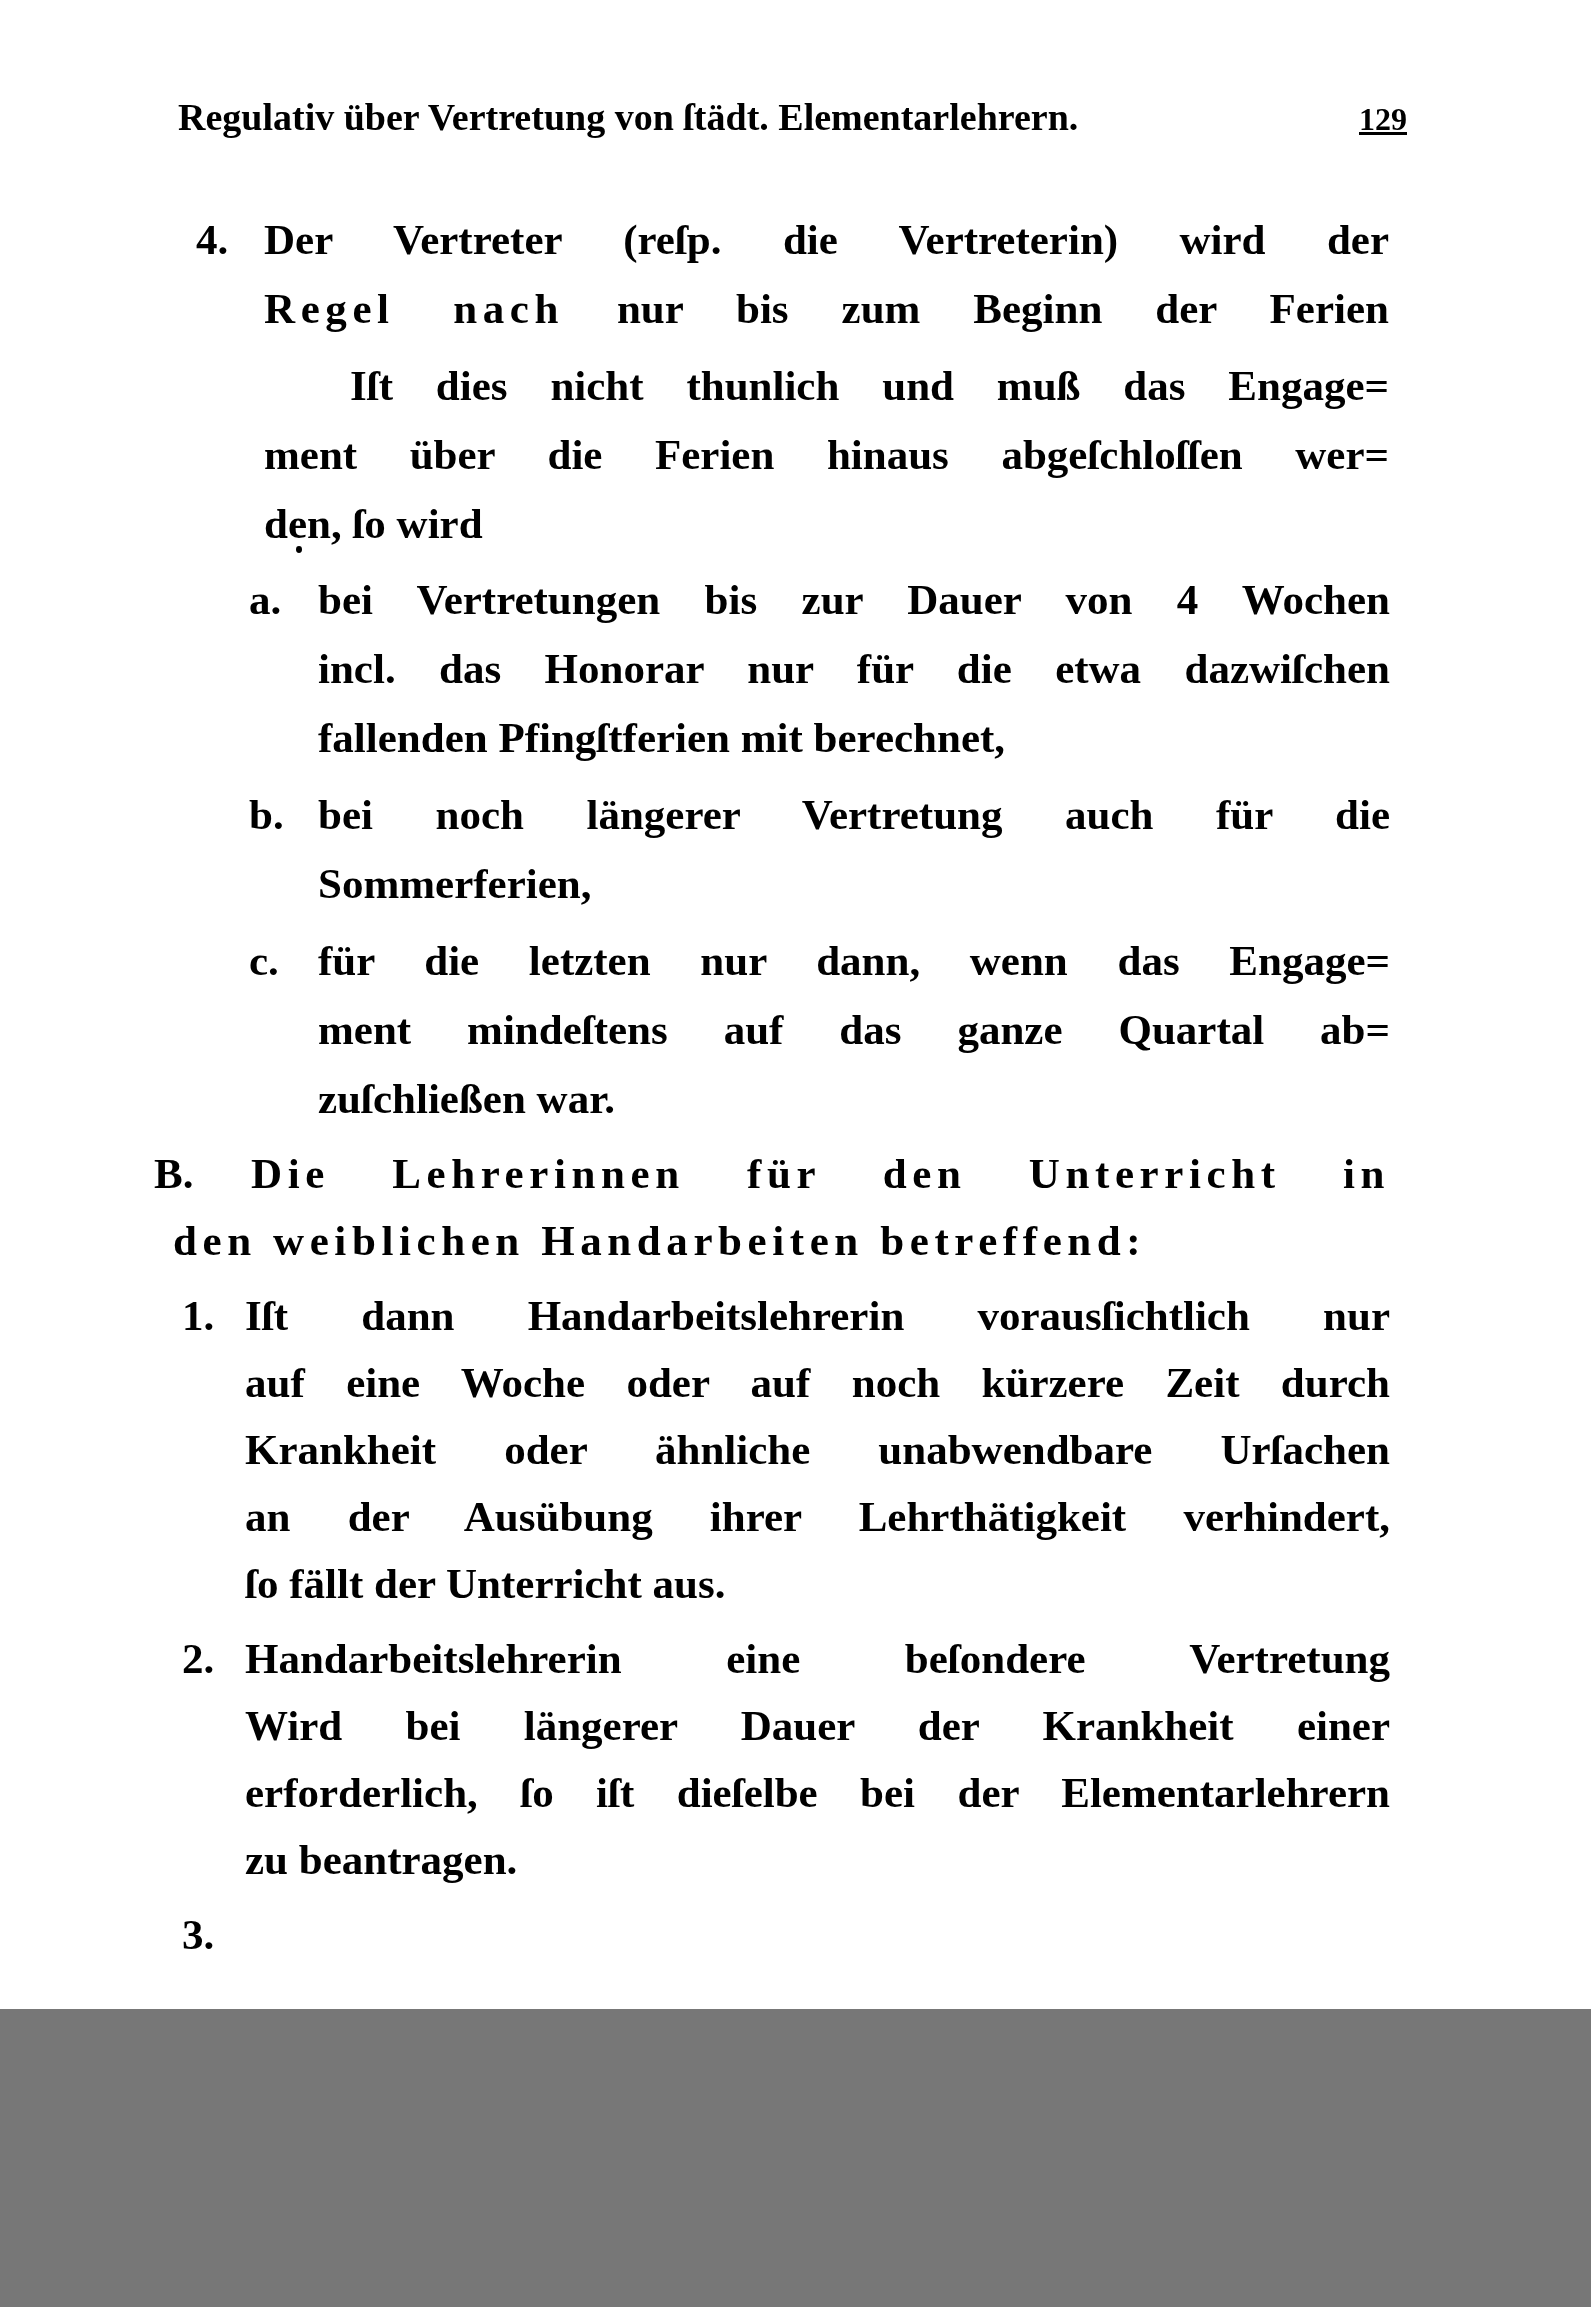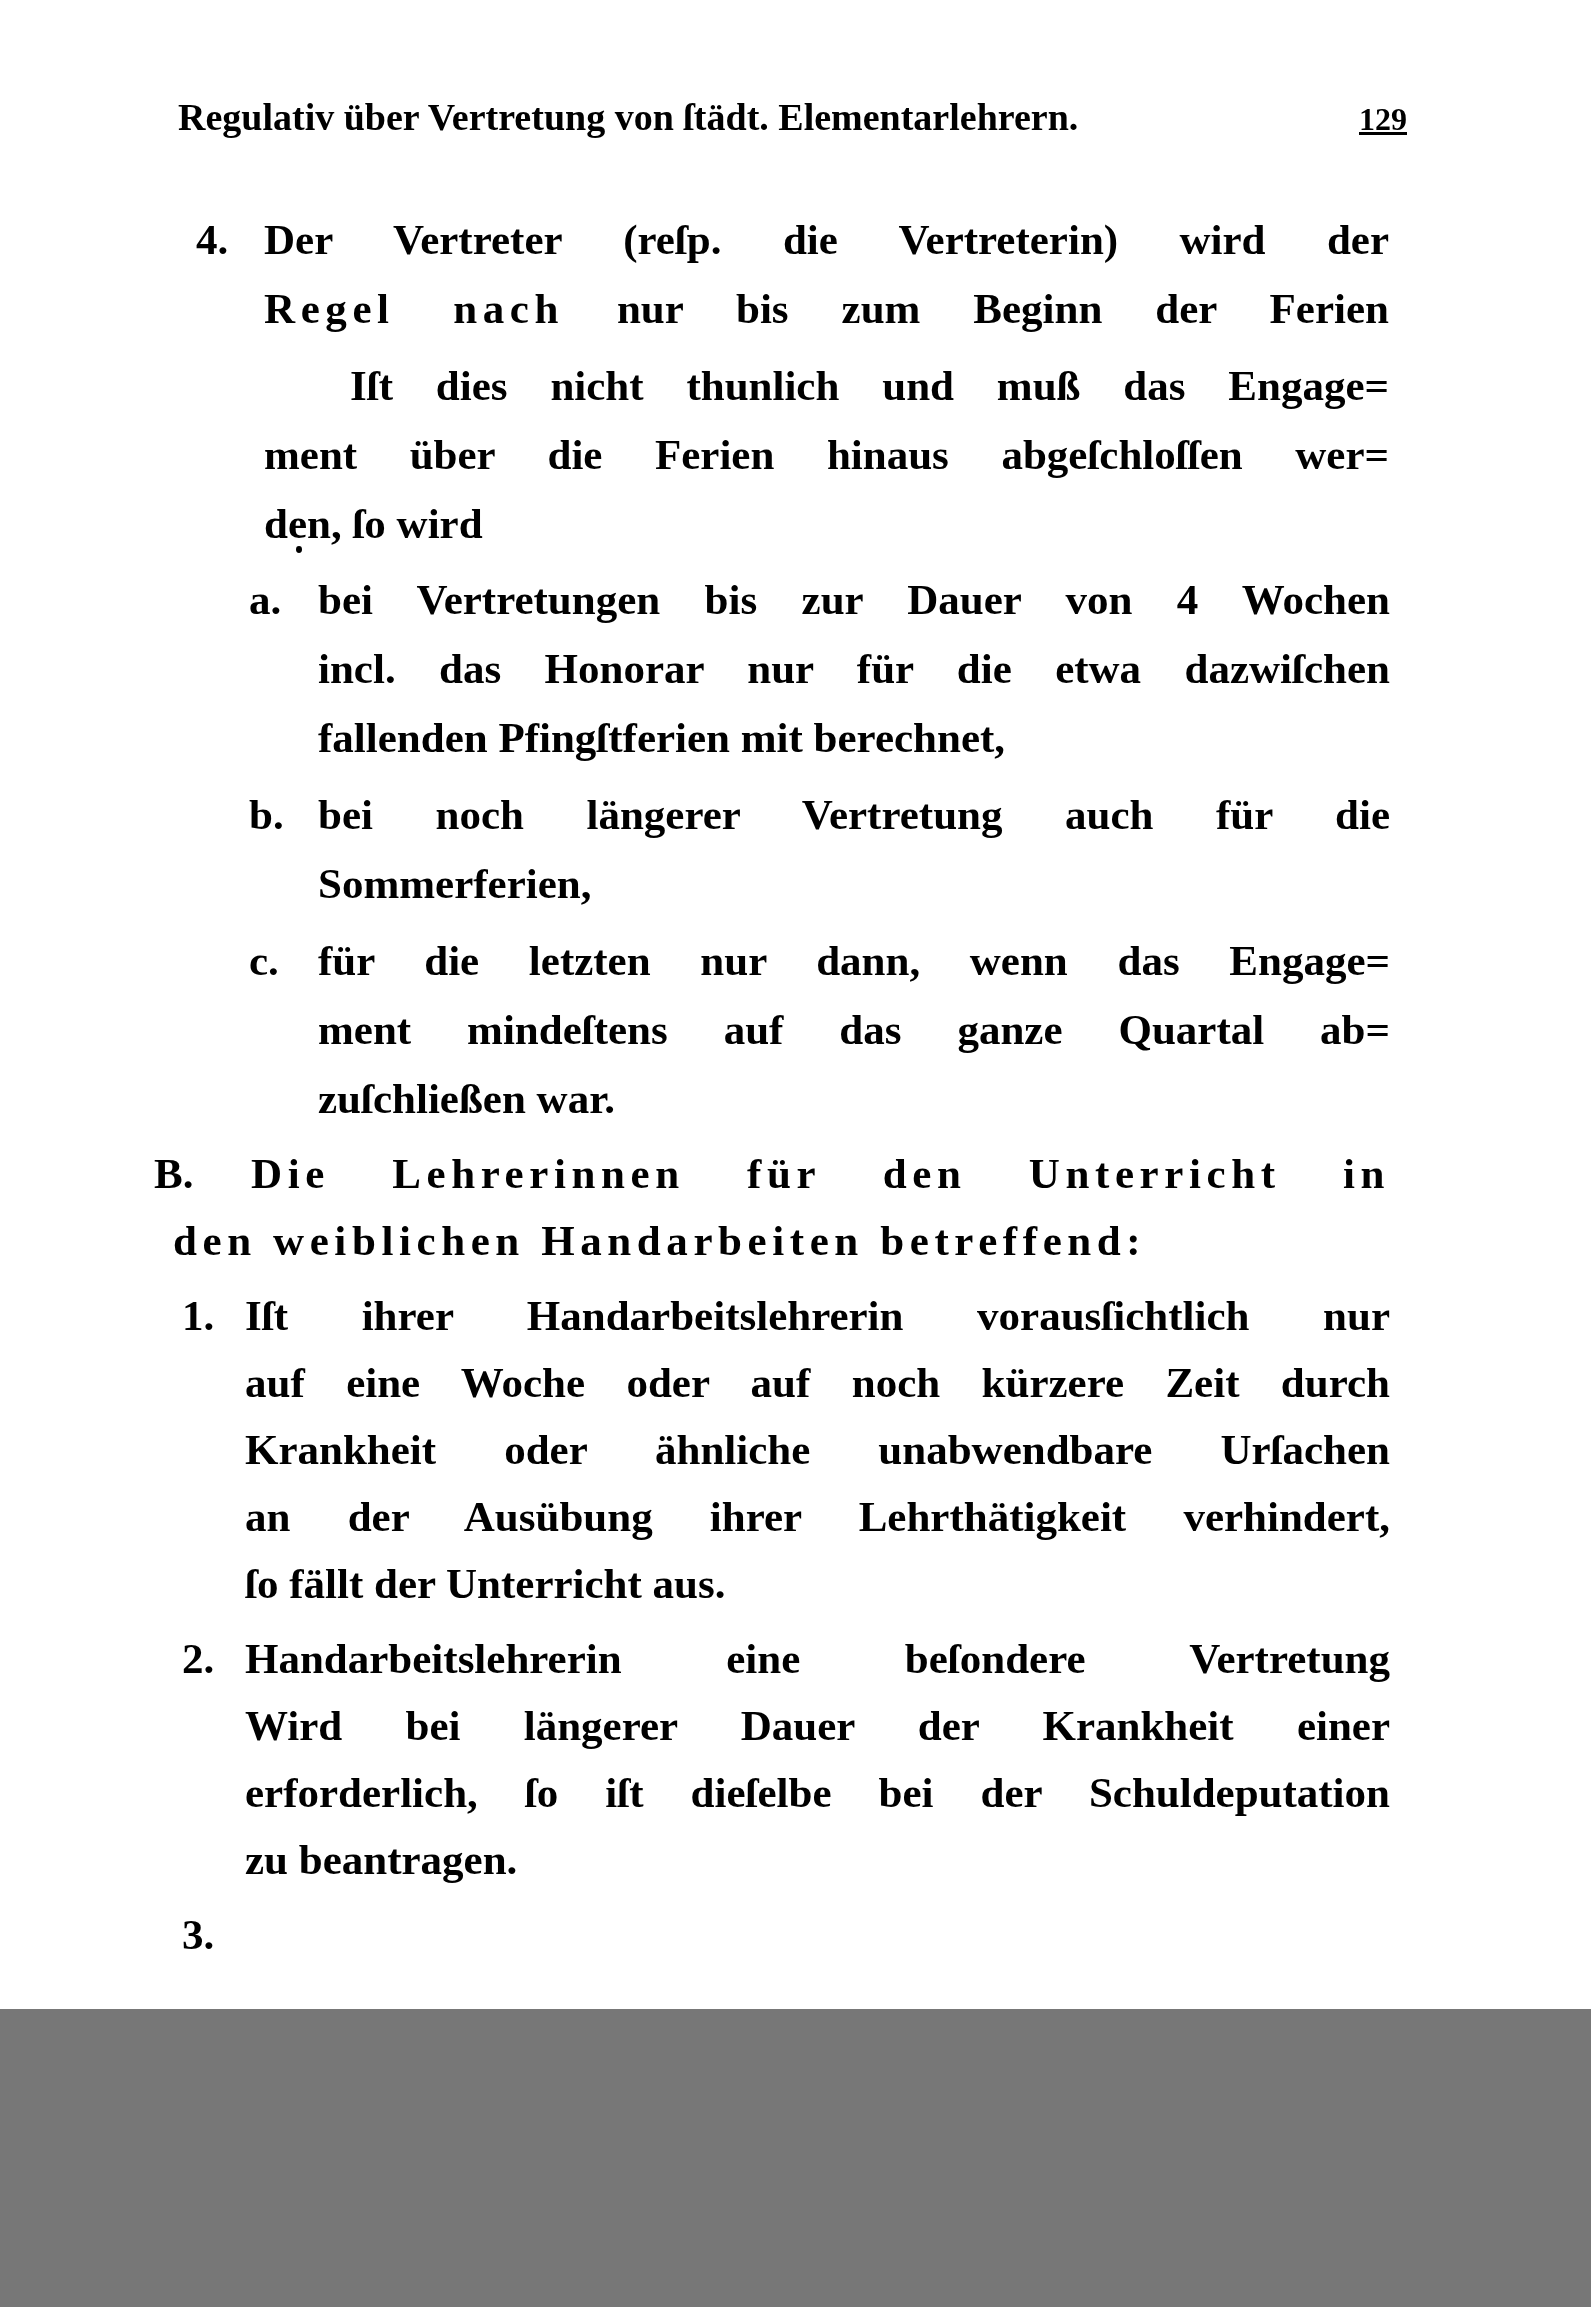--- a/index.html
+++ b/index.html
@@ -151,33 +151,33 @@
       <div class="section sec-heading">
         <span class="marker">B.</span>
         <div class="text">
           <div class="line j"><span class="sp">Die Lehrerinnen für den Unterricht in</span></div>
           <div class="line out"><span class="sp">den weiblichen Handarbeiten betreffend:</span></div>
         </div>
       </div>
       <div class="section sec-num">
         <span class="marker">1.</span>
         <div class="text">
-          <div class="line j"><span>Iſt ihrer Handarbeitslehrerin vorausſichtlich nur</span></div>
+          <div class="line j"><span>Iſt dann Handarbeitslehrerin vorausſichtlich nur</span></div>
           <div class="line j"><span>auf eine Woche oder auf noch kürzere Zeit durch</span></div>
           <div class="line j"><span>Krankheit oder ähnliche unabwendbare Urſachen</span></div>
           <div class="line j"><span>an der Ausübung ihrer Lehrthätigkeit verhindert,</span></div>
           <div class="line"><span>ſo fällt der Unterricht aus.</span></div>
         </div>
       </div>
       <div class="section sec-num">
         <span class="marker">2.</span>
         <div class="text">
           <div class="line j"><span>Handarbeitslehrerin eine beſondere Vertretung</span></div>
           <div class="line j"><span>Wird bei längerer Dauer der Krankheit einer</span></div>
-          <div class="line j"><span>erforderlich, ſo iſt dieſelbe bei der Schuldeputation</span></div>
+          <div class="line j"><span>erforderlich, ſo iſt dieſelbe bei der Elementarlehrern</span></div>
           <div class="line"><span>zu beantragen.</span></div>
         </div>
       </div>
       <div class="section sec-num">
         <span class="marker">3.</span>
         <div class="text">
         </div>
       </div>
     </div>
 

